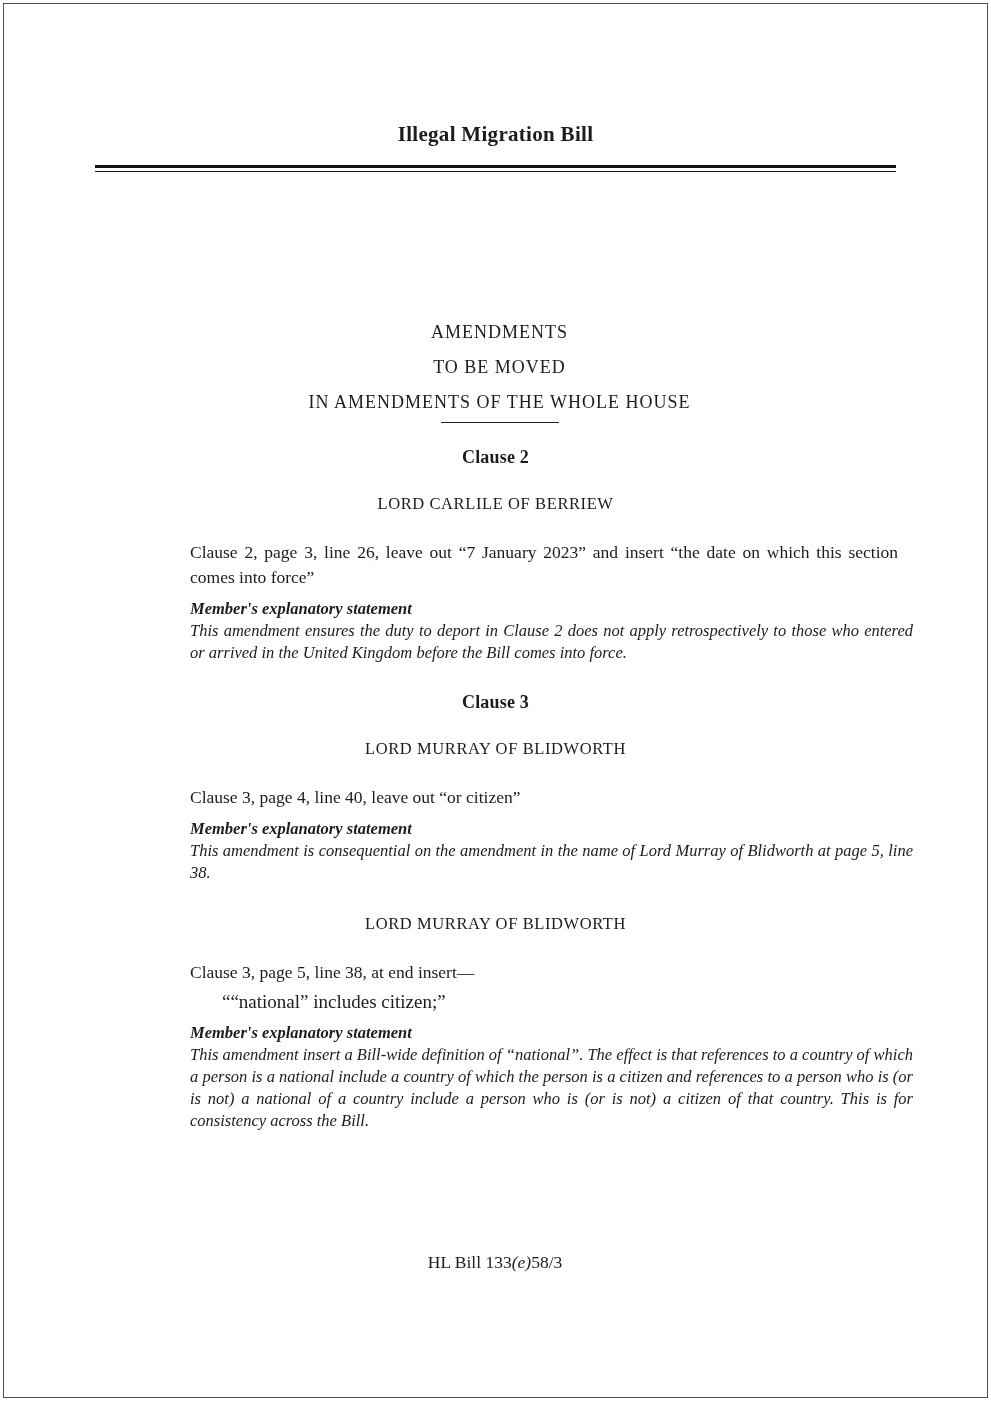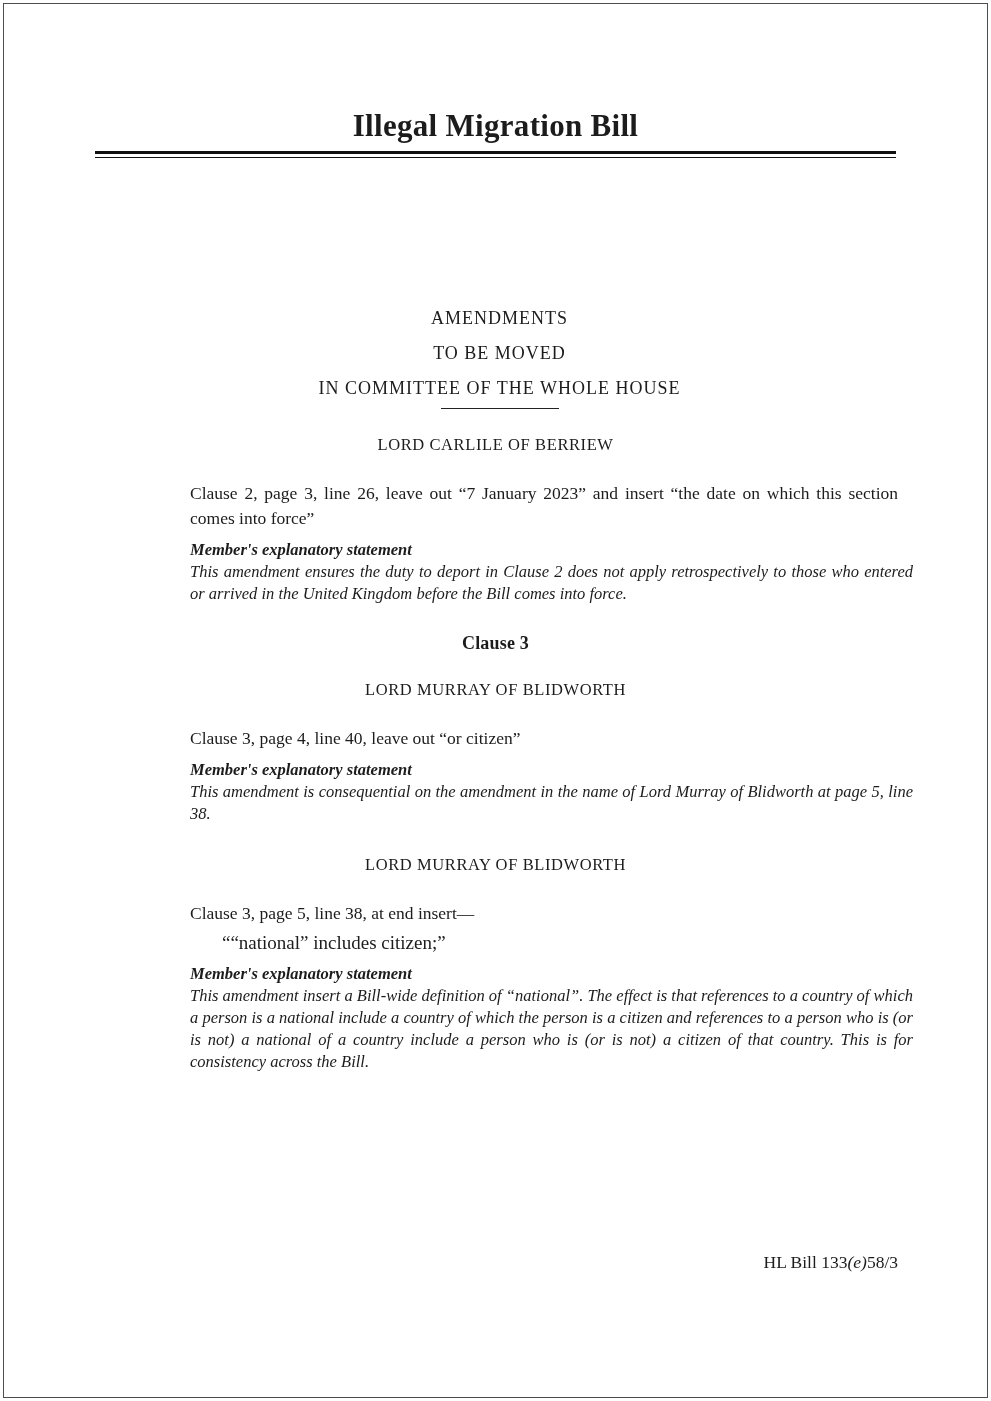--- a/index.html
+++ b/index.html
@@ -14,24 +14,24 @@
     overflow: hidden;
     box-sizing: border-box;
   }
   .frame {
     position: absolute;
     top: 3px; left: 3px; right: 3px; bottom: 3px;
     border: 1px solid #4d4d4d;
     pointer-events: none;
   }
   .title {
-    margin: 4px;
+    margin: 18px;
     padding-top: 104px;
     text-align: center;
-    font-size: 31px;
+    font-size: 21px;
     font-weight: 700;
     letter-spacing: 0.3px;
   }
   .double-rule {
     margin: 7px 95px 0 95px;
     height: 3px;
     border-top: 3px solid #111;
     border-bottom: 1px solid #111;
   }
   .preamble {
@@ -85,42 +85,43 @@
     text-align: justify;
   }
   .clause-block + .clause-block { margin-top: 28px; }
   .amendment + .amendment { margin-top: 30px; }
   .footer {
     position: absolute;
     top: 1252px;
     left: 92px;
     right: 93px;
     display: flex;
-    justify-content: flex-end;
+    justify-content: center;
     font-size: 17.5px;
   }
   .footer .italic { font-style: italic; }
 </style>
 </head>
 <body>
 
 <div class="page">
   <div class="frame"></div>
 
   <h1 class="title">Illegal Migration Bill</h1>
   <div class="double-rule"></div>
 
   <div class="preamble">
     <div class="pre-line">AMENDMENTS</div>
     <div class="pre-line">TO BE MOVED</div>
-    <div class="pre-line">IN COMMITTEE OF THE WHOLE HOUSE</div>
+    <div class="pre-line">IN AMENDMENTS OF THE WHOLE HOUSE</div>
     <div class="short-rule"></div>
   </div>
 
   <div class="clause-block">
+    <div class="clause-heading">Clause 2</div>
 
     <div class="amendment">
       <div class="sponsor">LORD CARLILE OF BERRIEW</div>
       <p class="amendment-text">Clause 2, page 3, line 26, leave out “7 January 2023” and insert “the date on which this section comes into force”</p>
       <div class="expl-label">Member's explanatory statement</div>
       <p class="expl-text">This amendment ensures the duty to deport in Clause 2 does not apply retrospectively to those who entered or arrived in the United Kingdom before the Bill comes into force.</p>
     </div>
   </div>
 
   <div class="clause-block">

